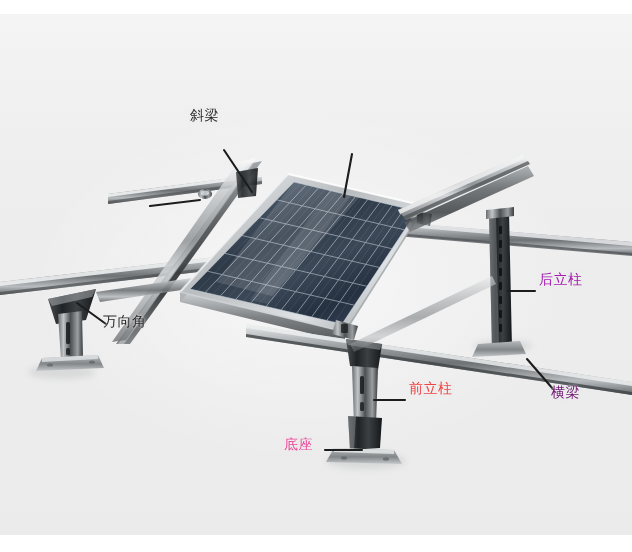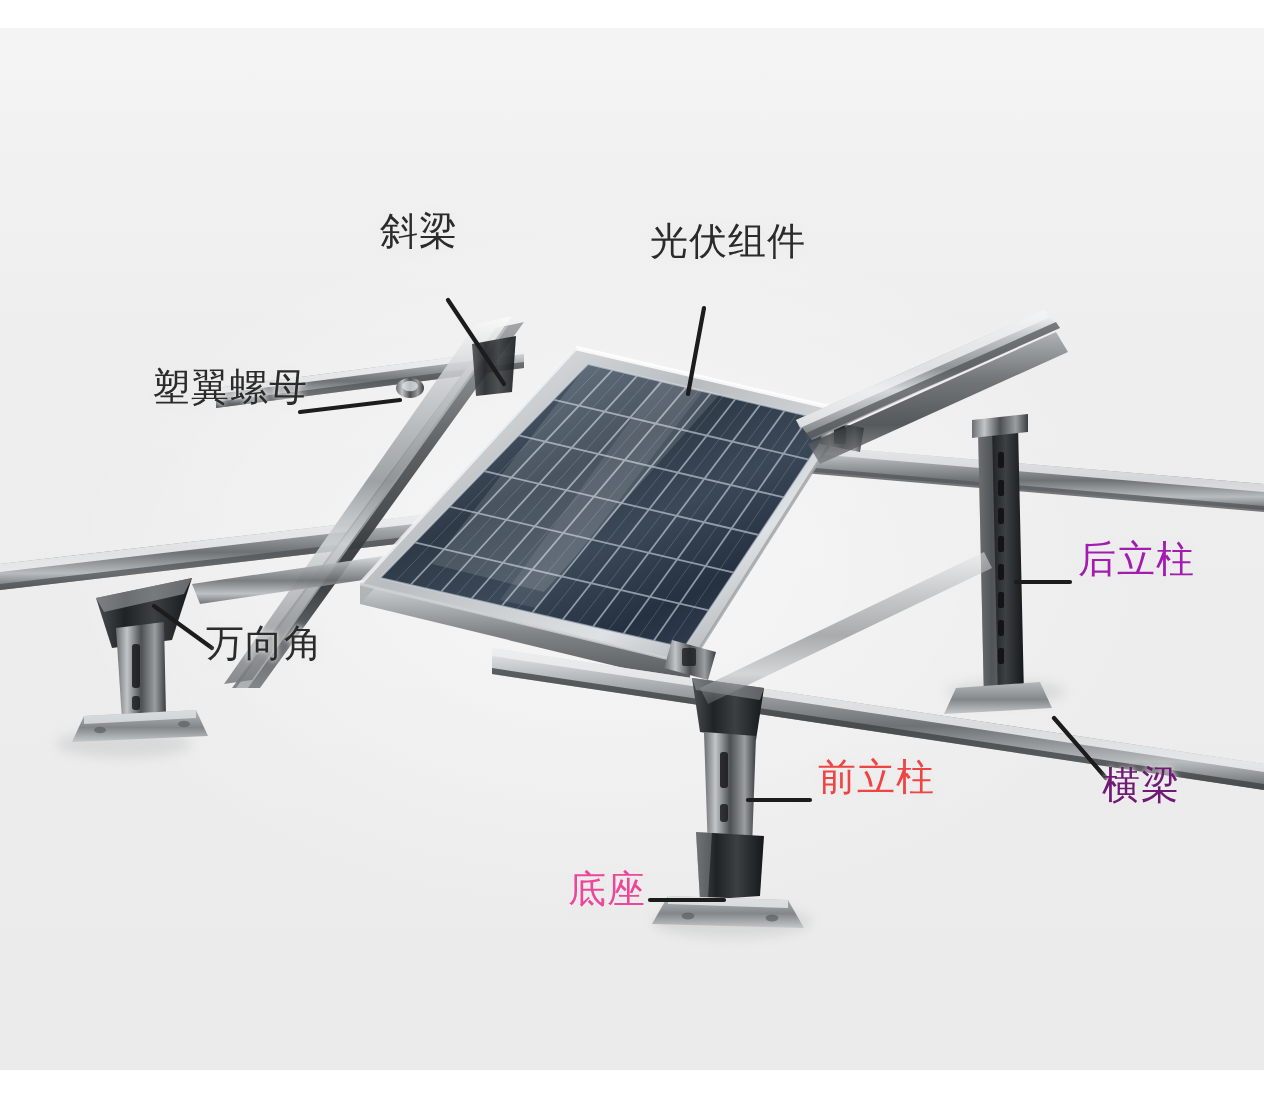--- a/index.html
+++ b/index.html
@@ -36,25 +36,25 @@
     pointer-events: none;
   }
   #scene {
     position: absolute;
     inset: 0;
     z-index: 2;
   }
   .label {
     position: absolute;
     color: #2b2b2b;
-    font-size: 19px;
+    font-size: 14px;
     line-height: 1;
     letter-spacing: 0.5px;
     white-space: nowrap;
-    font-family: Liberation Mono, monospace;
+    font-family: Liberation Sans, sans-serif;
     z-index: 6;
     text-shadow: 0 0 2px rgba(238,238,238,0.9), 0 0 4px rgba(238,238,238,0.7);
   }
   #leaders {
     position: absolute;
     inset: 0;
     z-index: 5;
     pointer-events: none;
   }
 </style>
@@ -322,21 +322,19 @@
           <line x1="535" y1="277" x2="508" y2="277"></line>
           <line x1="553" y1="375" x2="527" y2="345"></line>
           <line x1="405" y1="386" x2="374" y2="386"></line>
           <line x1="325" y1="436" x2="362" y2="436"></line>
         </g>
     </svg>
 
   </div>
 
   <div class="label" style="left: 190px; top: 108px; color: rgb(43, 43, 43);">斜梁</div>
-  <div class="label" style="left: 325px; top: 113px; color: rgb(43, 43, 43);">光伏组件</div>
-  <div class="label" style="left: 76px; top: 186px; color: rgb(43, 43, 43);">塑翼螺母</div>
   <div class="label" style="left: 86px; top: 314px; color: rgb(43, 43, 43); margin-left: 17px;">万向角</div>
   <div class="label" style="left: 539px; top: 272px; color: #a21caf;">后立柱</div>
   <div class="label" style="left: 551px; top: 385px; color: #701a75;">横梁</div>
   <div class="label" style="left: 409px; top: 381px; color: #ef4444;">前立柱</div>
   <div class="label" style="left: 284px; top: 437px; color: #ec4899;">底座</div>
 
 </div>
 
 </body></html>

